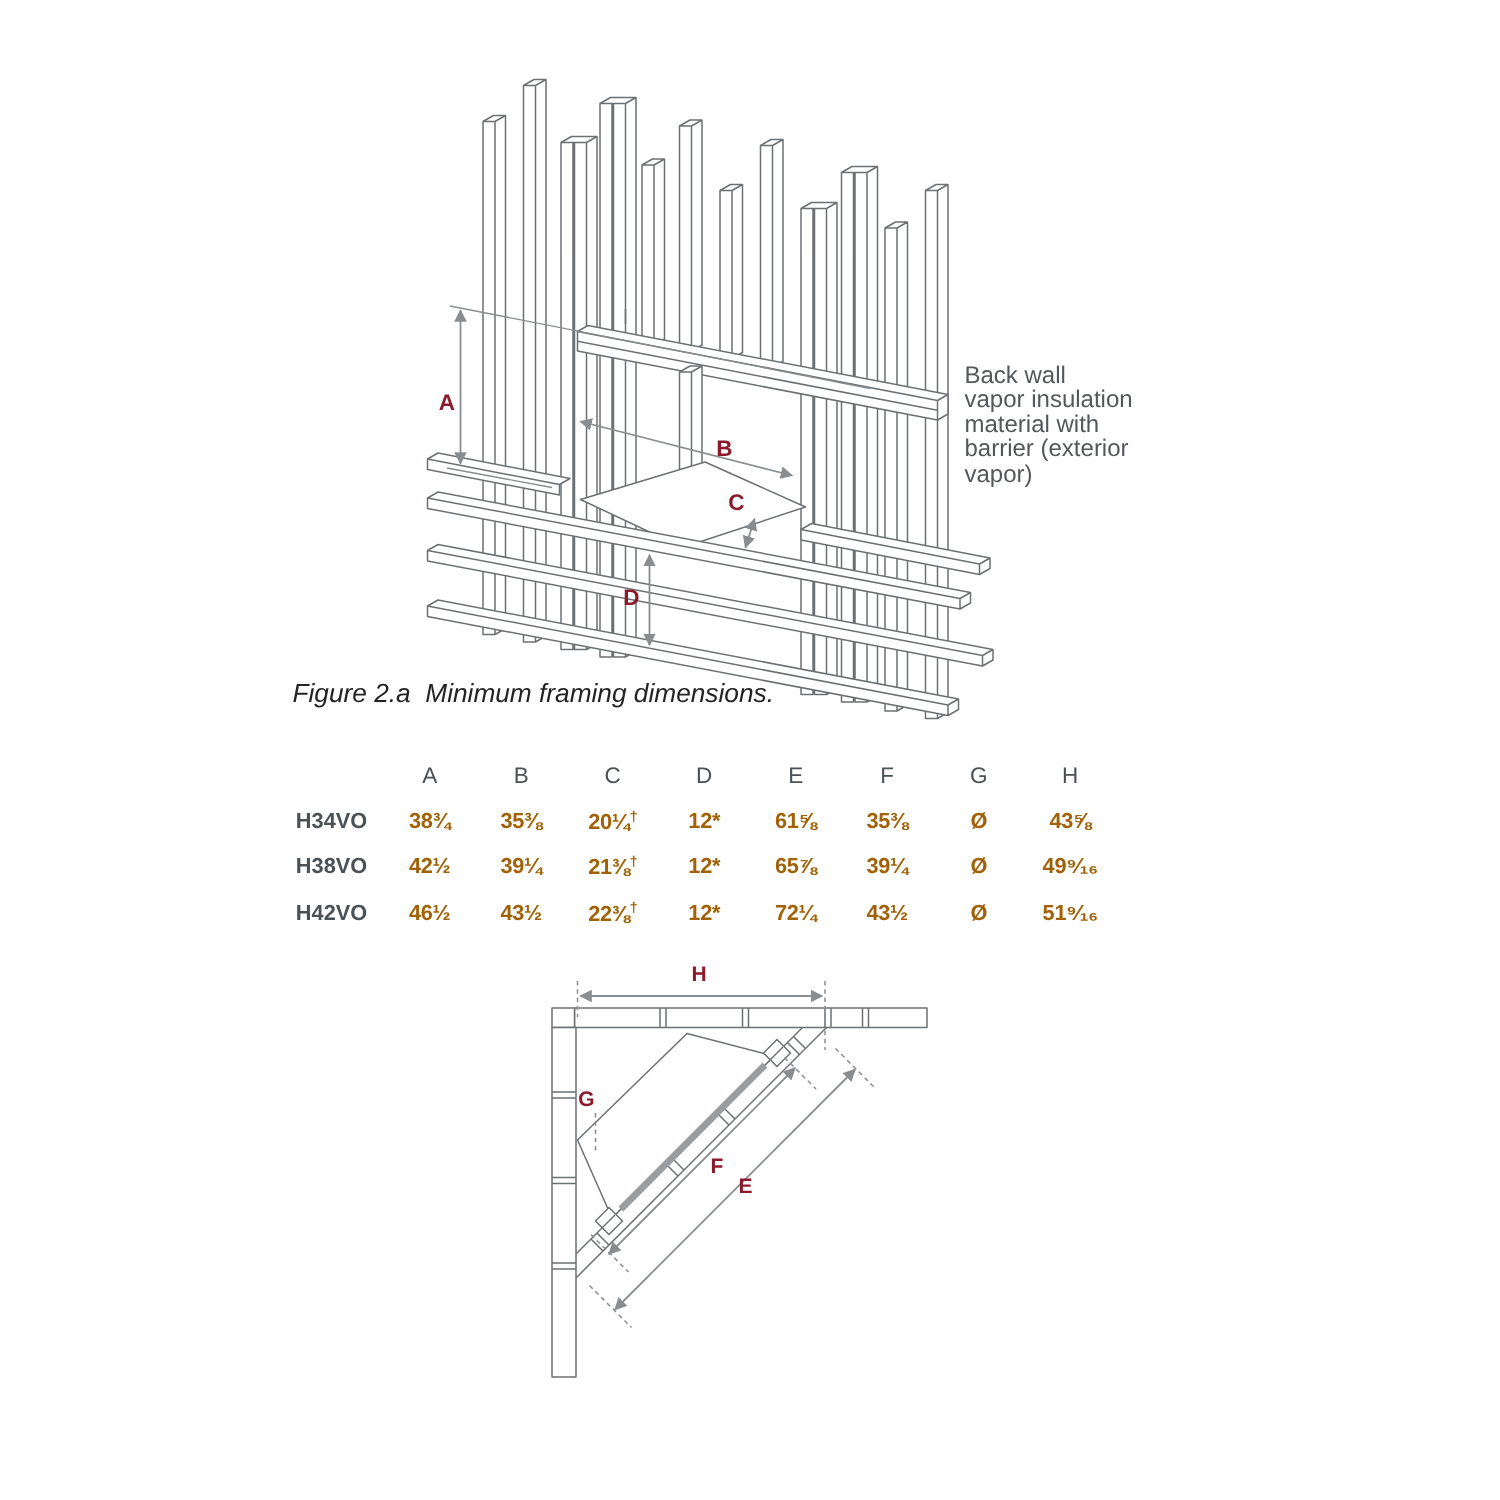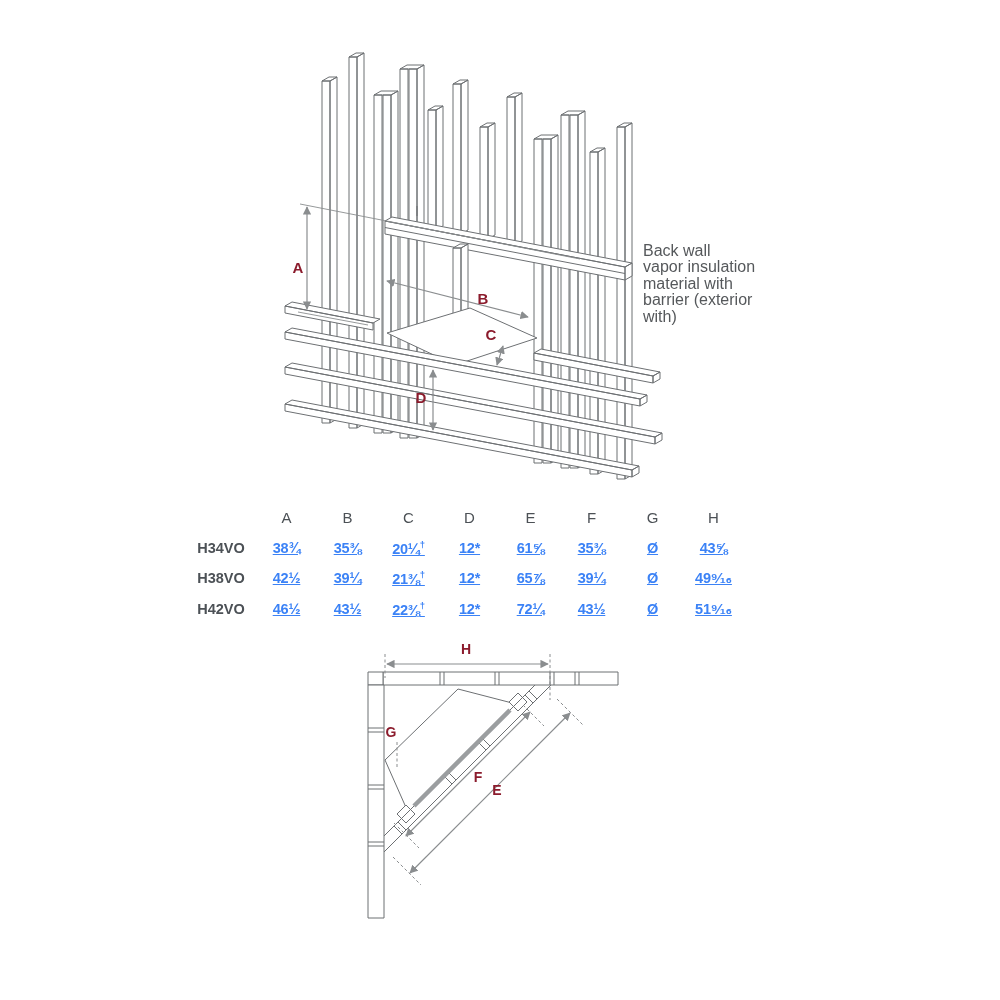--- a/index.html
+++ b/index.html
@@ -24,21 +24,21 @@
     left:195px;top:452px;font-size:17.5px;font-style:italic;font-weight:500;color:#232323;
     white-space:pre;
   }
   #dimtable{
     left:186px;top:502px;display:grid;grid-template-columns:70px repeat(8,61px);
     grid-auto-rows:30.5px;align-items:center;
   }
   #dimtable .cell{text-align:center;}
   #dimtable .hd{font-size:15px;color:#4c5156;}
   #dimtable .model{font-size:14.5px;font-weight:700;color:#4c5156;}
-  #dimtable .val{font-size:14.5px;font-weight:700;color:#3b82f6;letter-spacing:-0.2px;text-decoration:underline;}
+  #dimtable .val{font-size:14.5px;font-weight:700;color:#a16207;letter-spacing:-0.2px;}
   #dimtable sup.dg{font-size:9.5px;font-weight:700;}
 </style>
 </head>
 <body>
 
 <div id="page">
 
   <svg style="left:270px;top:40px;" width="430" height="450" viewBox="0 0 430 450">
     <defs>
       <marker id="arrT" viewBox="0 0 10 10" refX="9" refY="5" markerWidth="7" markerHeight="7" orient="auto-start-reverse">
@@ -100,23 +100,24 @@
       <line class="dim" x1="163" y1="330" x2="163" y2="390" marker-start="url(#arrT)" marker-end="url(#arrT)"></line>
       <text class="dimlabel" x="151" y="363" font-size="15">D</text>
     </g>
   </svg>
 
   <div id="note" class="abs">
     <div>Back wall</div>
     <div>vapor insulation</div>
     <div>material with</div>
     <div>barrier (exterior</div>
-    <div>with)</div>
+    <div>vapor)</div>
   </div>
 
+  <div id="caption" class="abs">Figure 2.a  Minimum framing dimensions.</div>
 
   <div id="dimtable" class="abs">
     <div class="cell hd"></div>
     <div class="cell hd">A</div>
     <div class="cell hd">B</div>
     <div class="cell hd">C</div>
     <div class="cell hd">D</div>
     <div class="cell hd">E</div>
     <div class="cell hd">F</div>
     <div class="cell hd">G</div>

